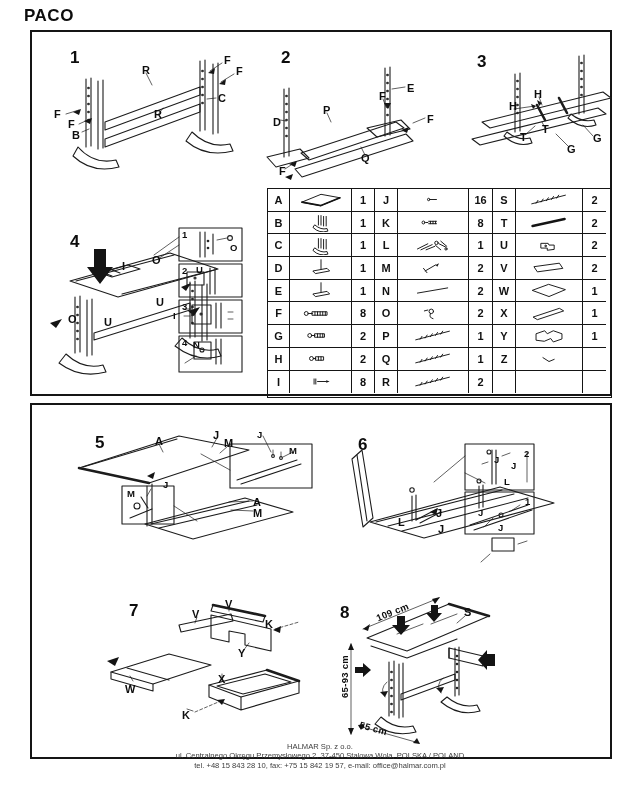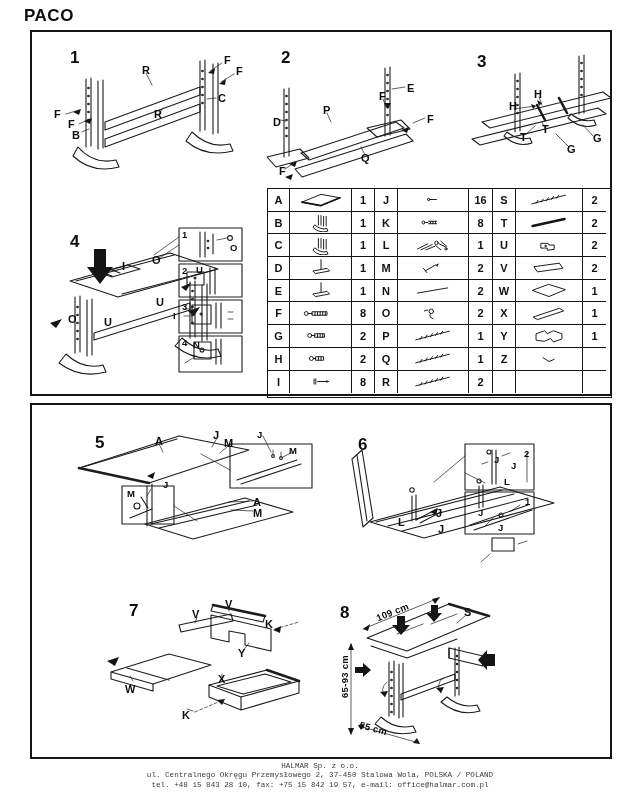--- a/index.html
+++ b/index.html
@@ -22,21 +22,21 @@
   .lbl.dim{font-size:9.5px;letter-spacing:.3px;}
   
   .ptable{position:absolute;left:235px;top:156px;width:343px;height:208px;border:1.6px solid #151515;
           display:grid;grid-template-columns:22px 62px 23px 23px 71px 24px 23px 67px 23px;grid-auto-rows:22.7px;}
   .pcell{border-right:1.2px solid #151515;border-bottom:1.2px solid #151515;display:flex;align-items:center;justify-content:center;overflow:hidden;}
   .pcell.cr{border-right:none;}
   .pcell.cb{border-bottom:none;}
   .pletter,.pqty{font-weight:700;font-size:11px;}
   .picon{width:52px;height:19px;display:block;}
   .picon *{stroke:#141414;fill:none;stroke-width:1.1;stroke-linecap:round;stroke-linejoin:round;}
-  .footer{position:absolute;left:0;top:762px;width:100%;text-align:center;font-size:7.6px;line-height:9.4px;color:#3c3c3c;font-family:Liberation Mono, monospace;}
+  .footer{position:absolute;left:0;top:742px;width:100%;text-align:center;font-size:7.6px;line-height:9.4px;color:#3c3c3c;}
 </style>
 </head>
 <body>
 
 <div class="page">
 
   <div class="title">PACO</div>
 
   <div class="abox box-top">
 

